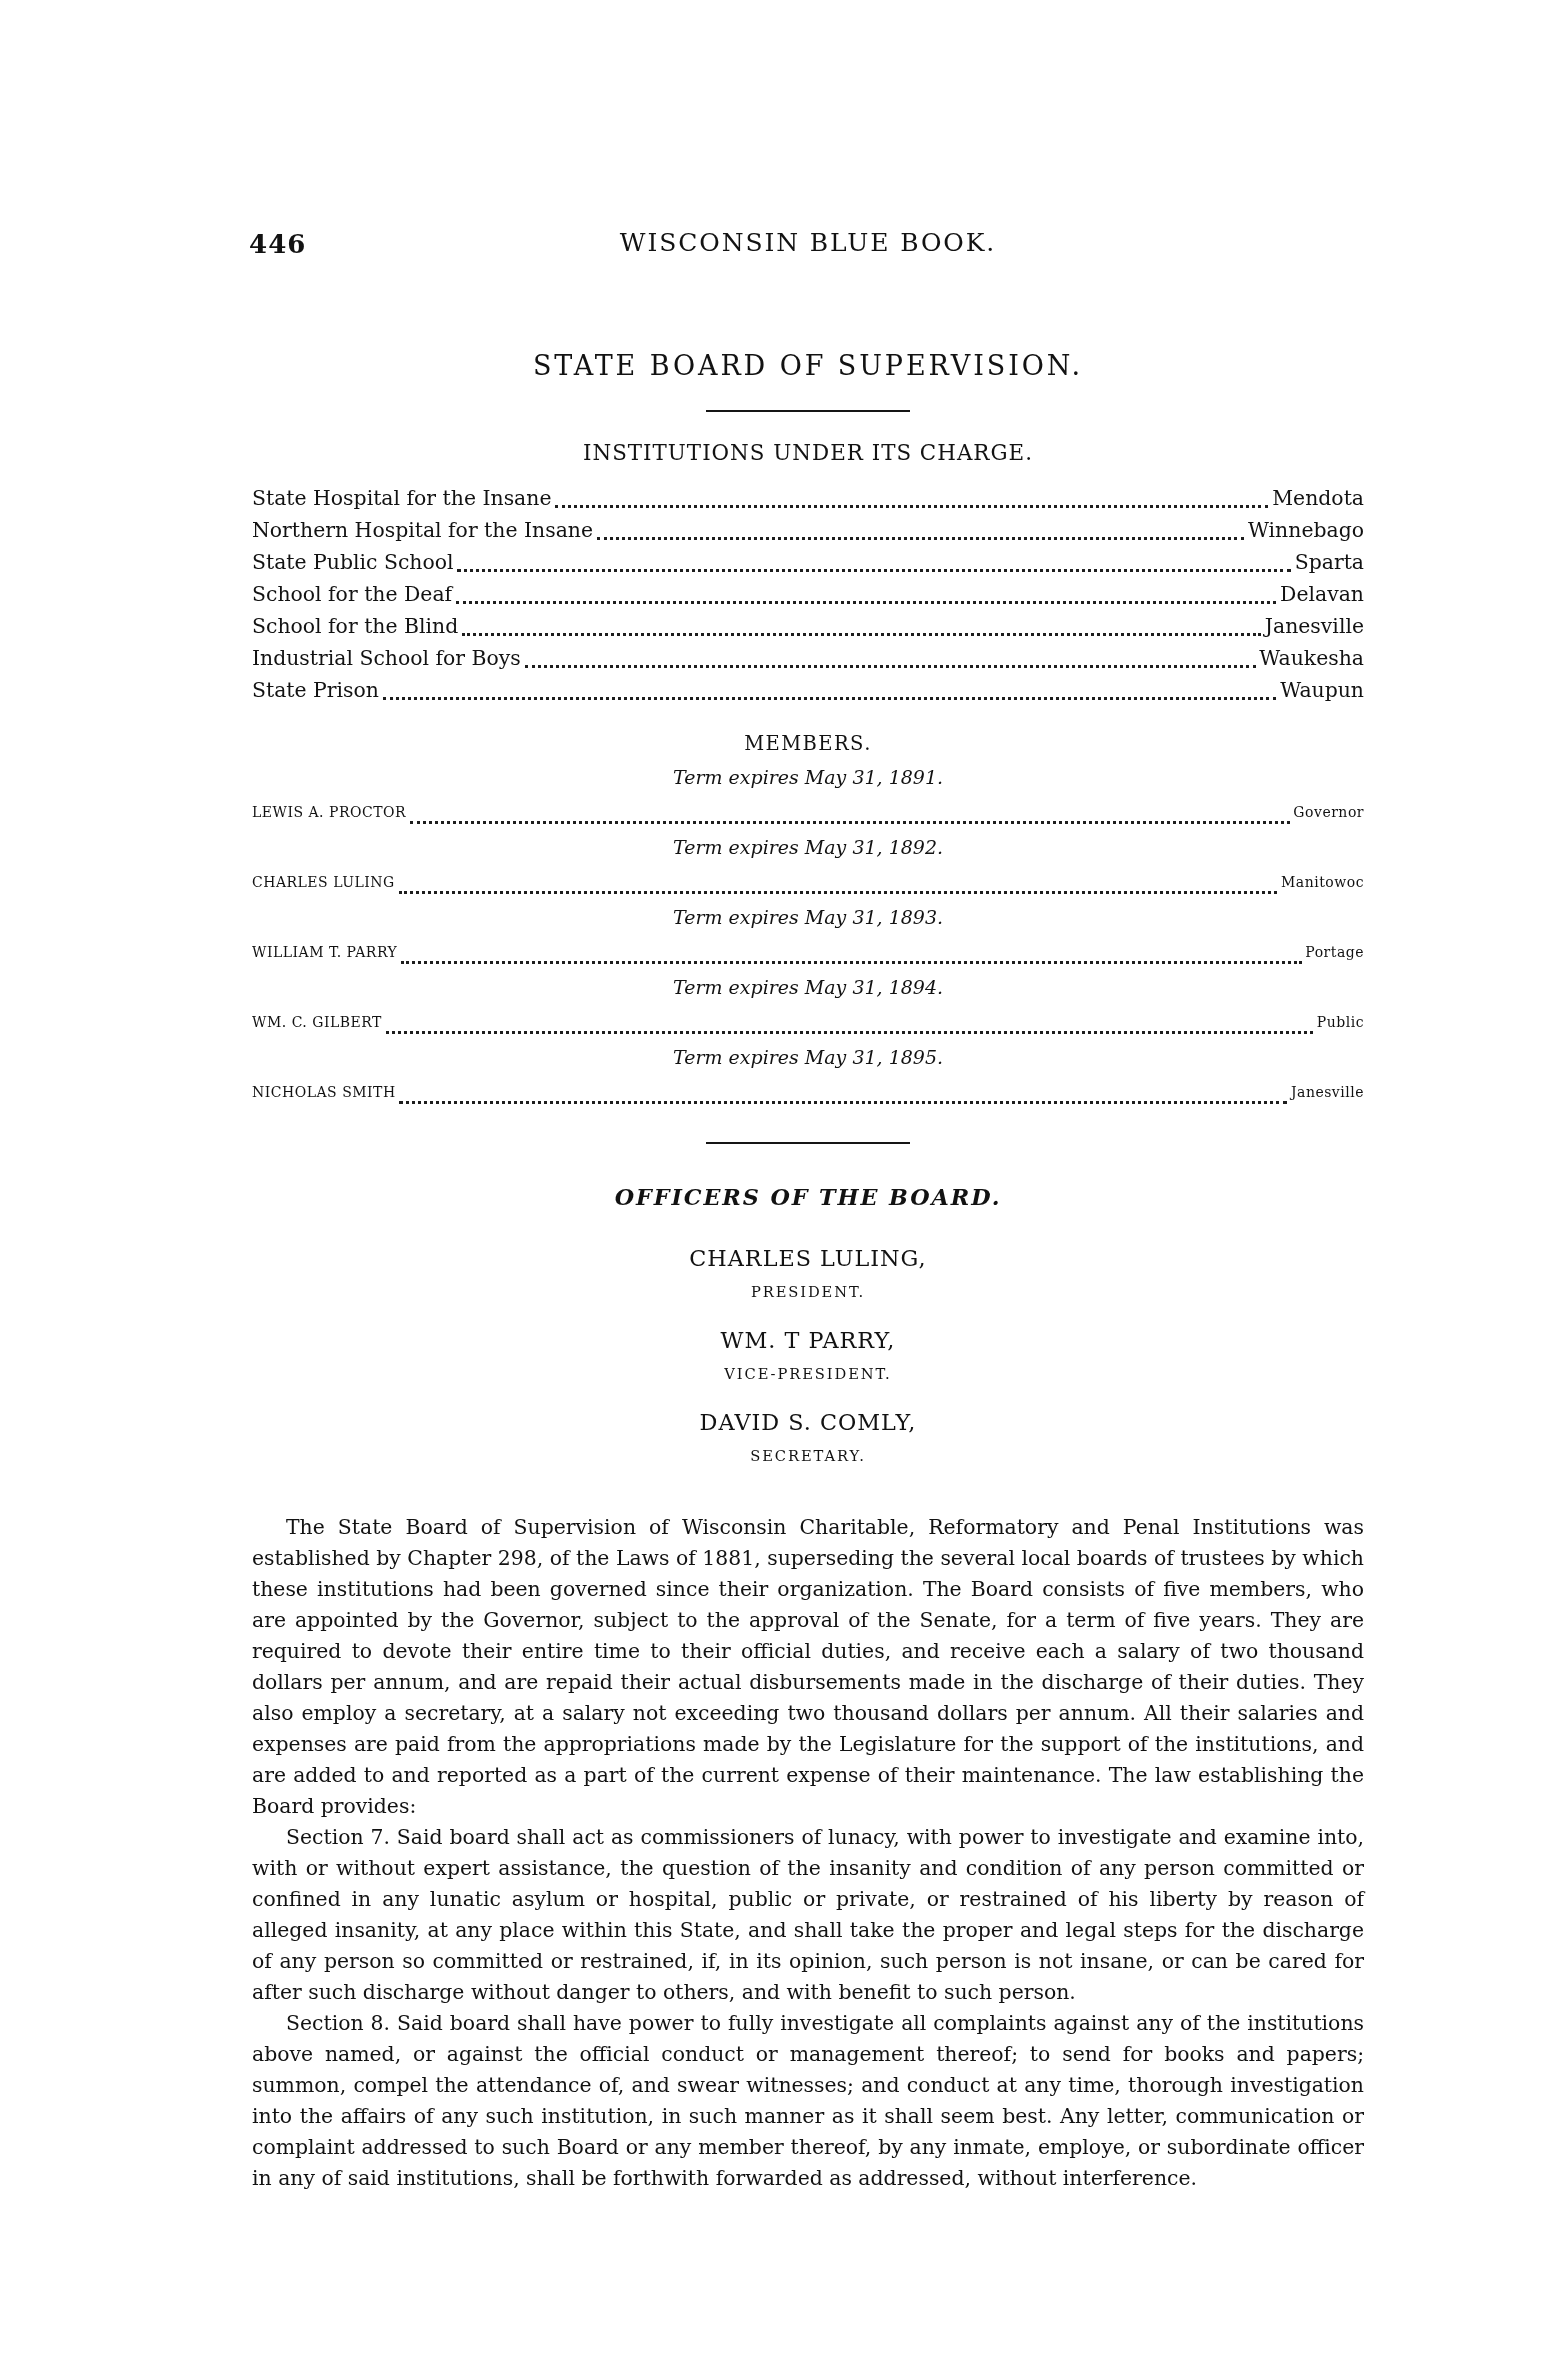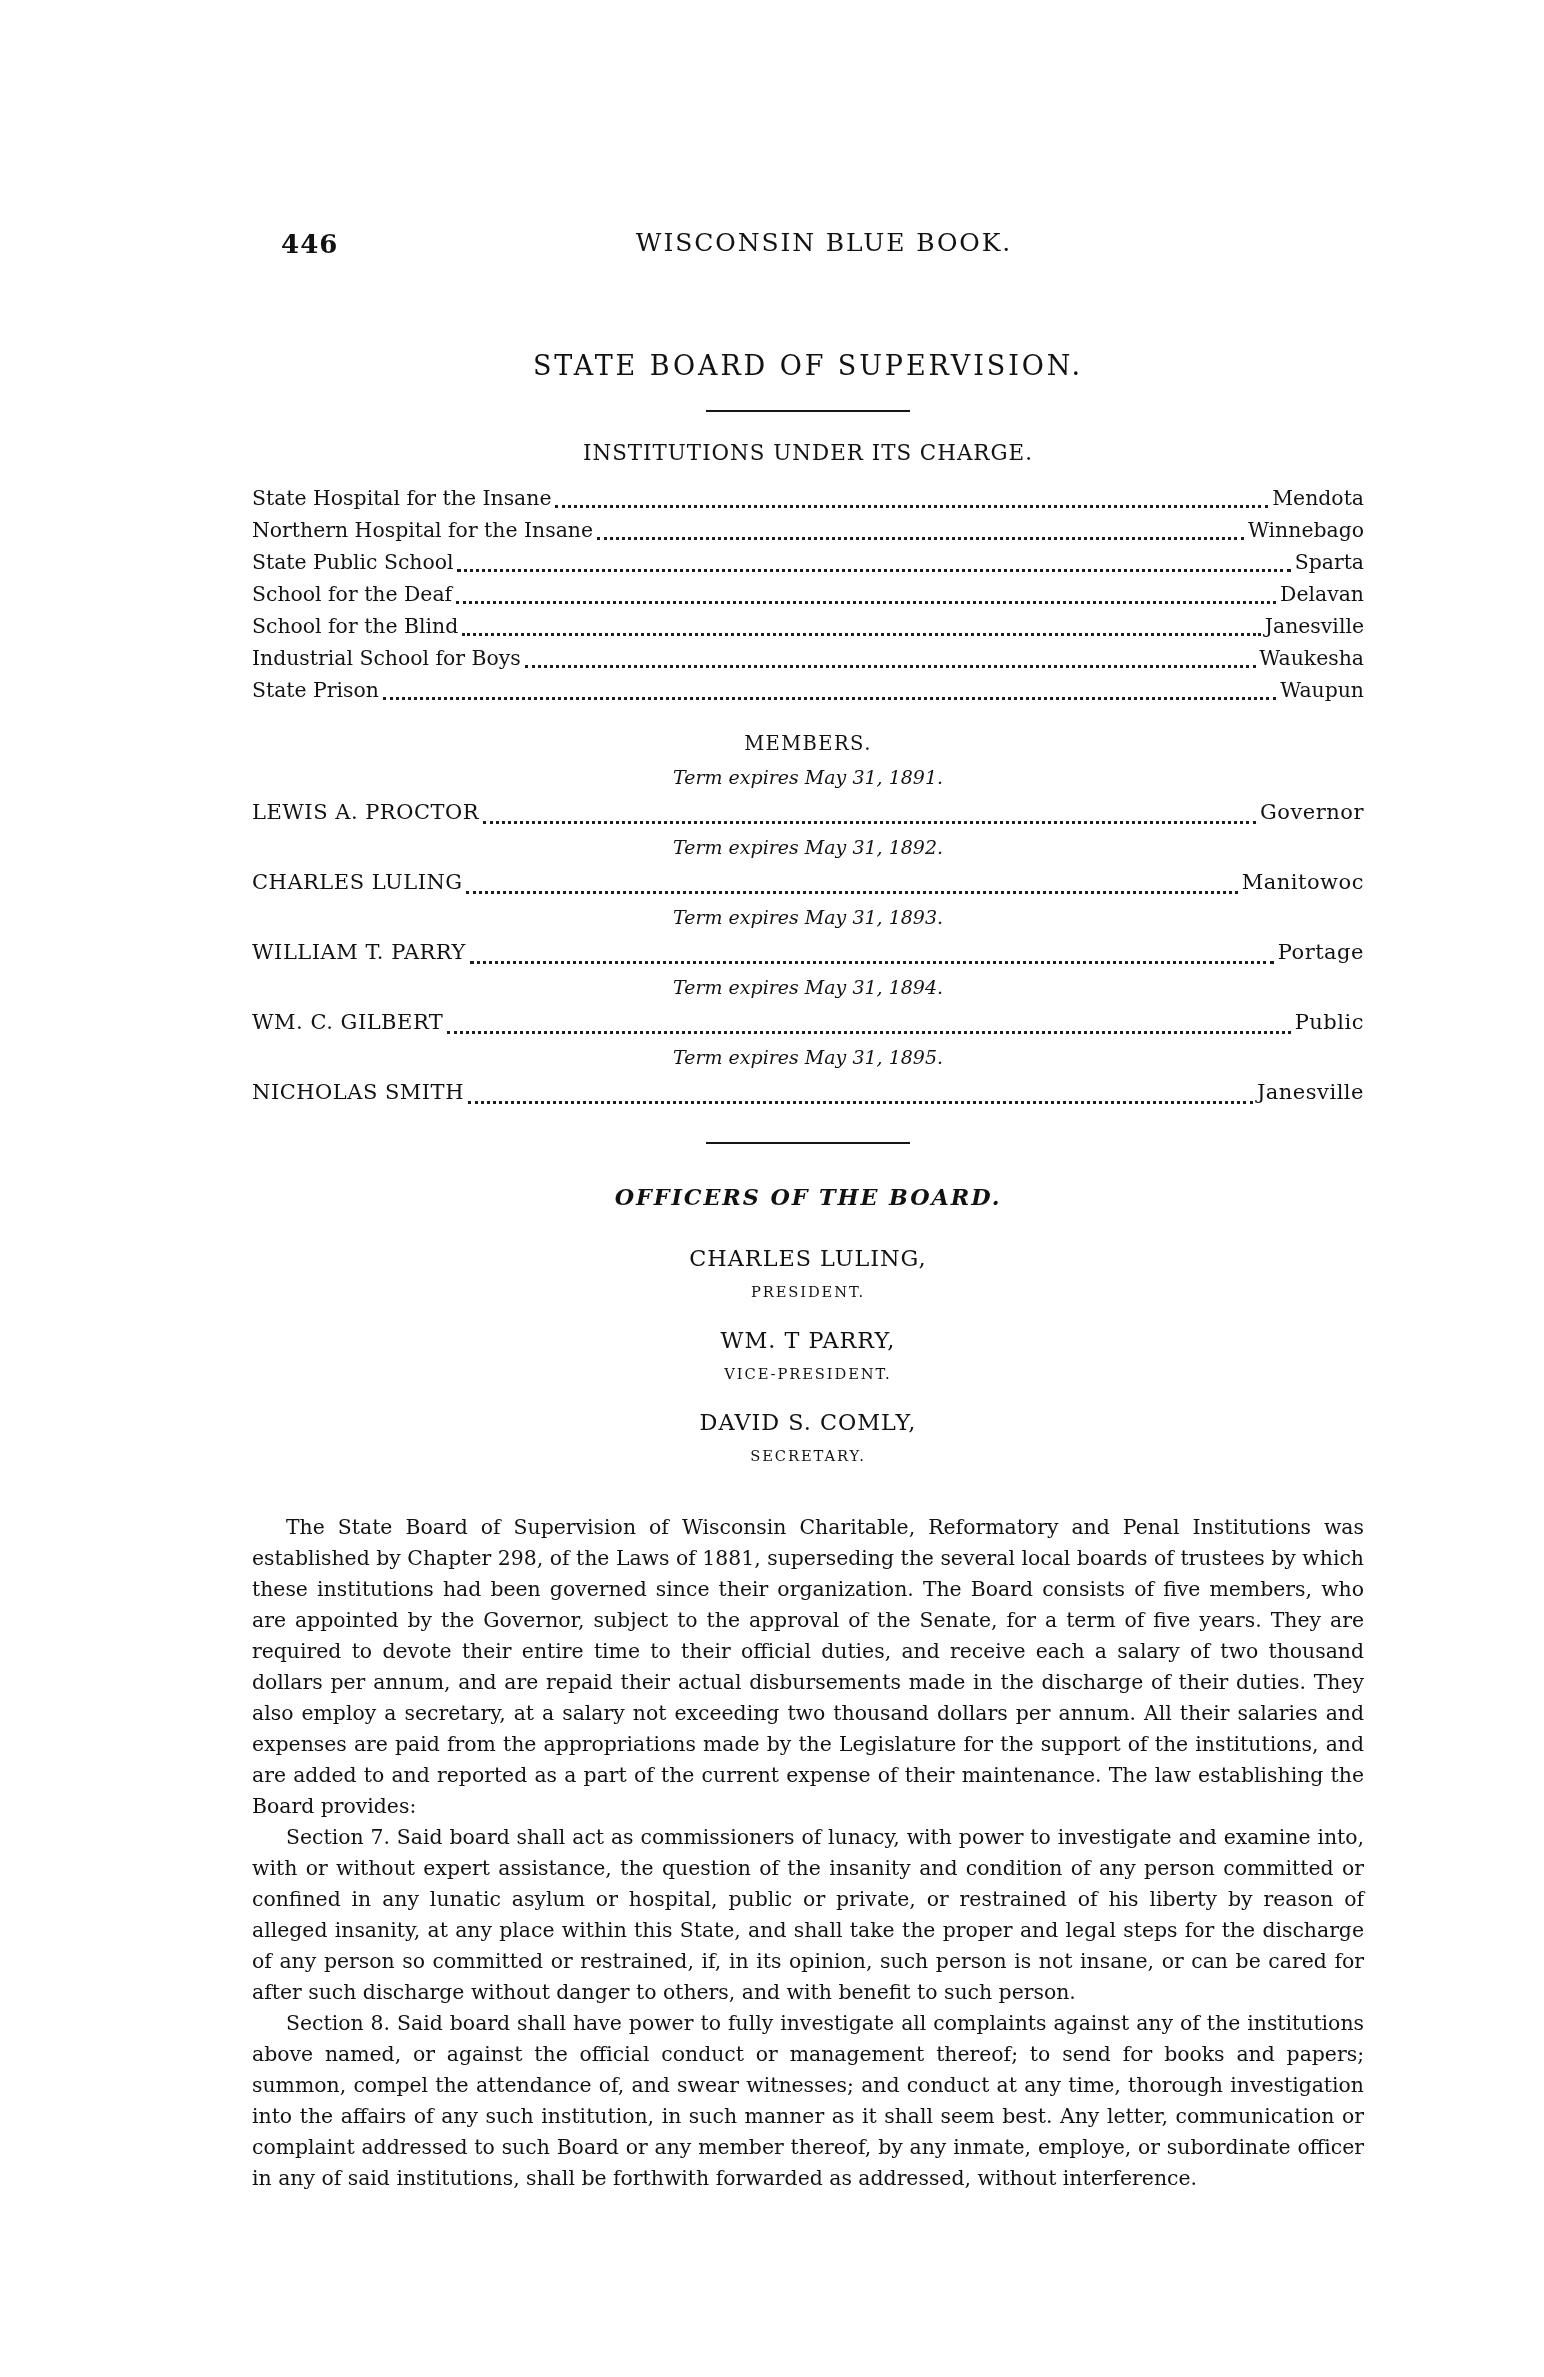--- a/index.html
+++ b/index.html
@@ -2,34 +2,34 @@
 <html style="font-size:7.6px"><head>
 <meta charset="utf-8">
 <style>
   html,body{margin:0;padding:0;background:#e8e8e4;}
   .page{
     width:1544px;height:2454px;background:#ffffff;color:#121212;
     position:relative;box-sizing:border-box;
     padding:228px 180px 0 252px;overflow:hidden;
     font-family:"DejaVu Serif","Liberation Serif",serif;
   }
-  .header{position:relative;height:36px;margin-left:32px;}
+  .header{position:relative;height:36px;}
   .pagenum{position:absolute;left:-2.9px;top:1px;font-size:26px;font-weight:bold;letter-spacing:1px;}
   .running-title{display:block;text-align:center;font-size:25px;letter-spacing:1.9px;}
   .main-title{margin:86px 0 0;text-align:center;font-size:27px;letter-spacing:2.9px;font-weight:normal;}
   .rule{width:204px;border:0;border-top:2.9px solid #151515;margin:28.5px auto 0;}
   .rule-2{margin-top:32px;}
   .sub-title{margin:28.5px 0 0;text-align:center;font-size:21.4px;letter-spacing:1px;font-weight:normal;}
   .inst-list{margin-top:17px;font-size:20.4px;}
   .dot-row{display:flex;line-height:32px;white-space:nowrap;}
   .leader{flex:1;margin:0 3.8px 6.2px;border-bottom:3.3px dotted #1d1d1d;align-self:flex-end;min-width:28.5px;}
   .members-heading{margin:26px 0 0;text-align:center;font-size:19.5px;letter-spacing:1.4px;font-weight:normal;}
   .members{margin-top:4.8px;}
   .term{text-align:center;font-style:italic;font-size:19px;line-height:35px;}
-  .member .dot-row{font-size:21px;line-height:35px;letter-spacing:0.5px;justify-content:space-between;}
+  .member .dot-row{font-size:14px;line-height:35px;letter-spacing:0.5px;justify-content:space-between;}
   .officers-heading{margin:40px 0 0;text-align:center;font-size:22.3px;font-weight:bold;font-style:italic;letter-spacing:1.9px;}
   .officer-name{text-align:center;font-size:22.3px;margin-top:27px;letter-spacing:1px;}
   .officer:first-of-type .officer-name{margin-top:35px;}
   .officer-role{text-align:center;font-size:14.7px;margin-top:12px;letter-spacing:1.9px;}
   .body-text{margin-top:48px;font-size:20.4px;line-height:31px;text-align:justify;}
   .body-text p{margin:0;text-indent:34px;}
 </style>
 </head>
 <body>
 

